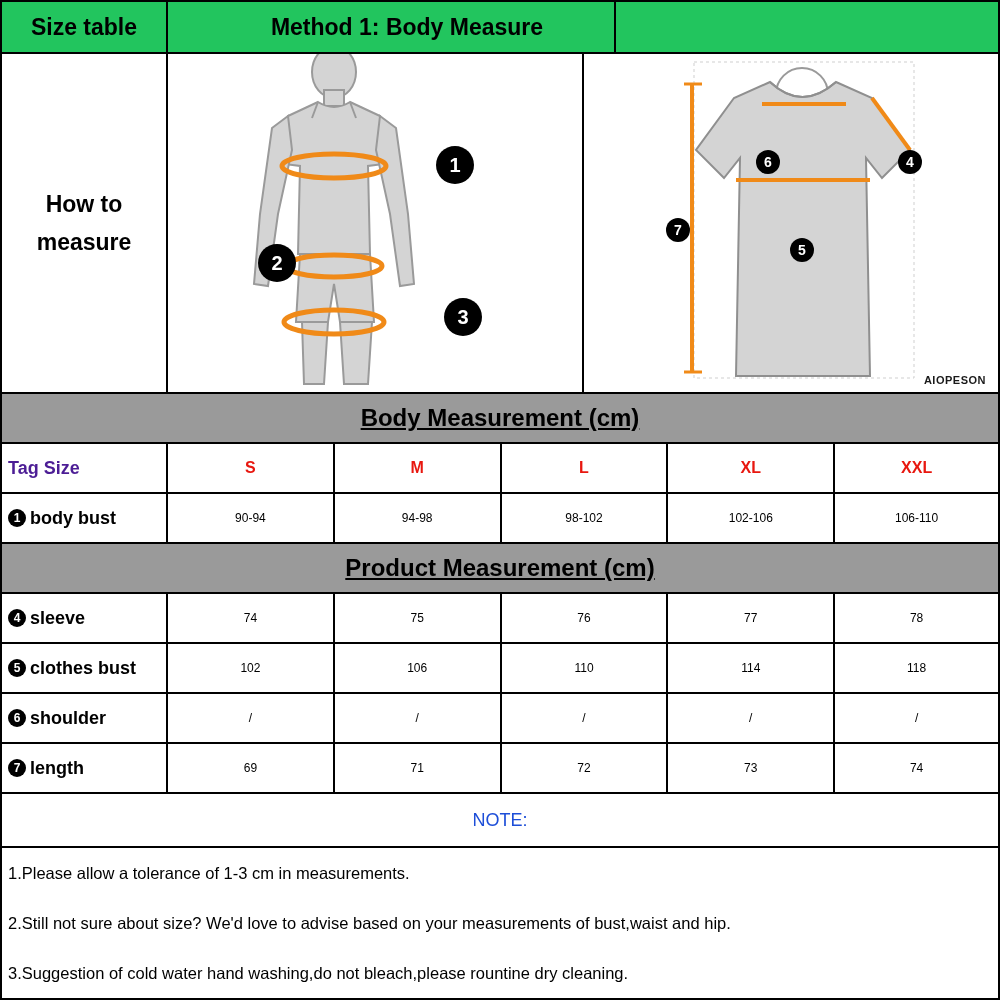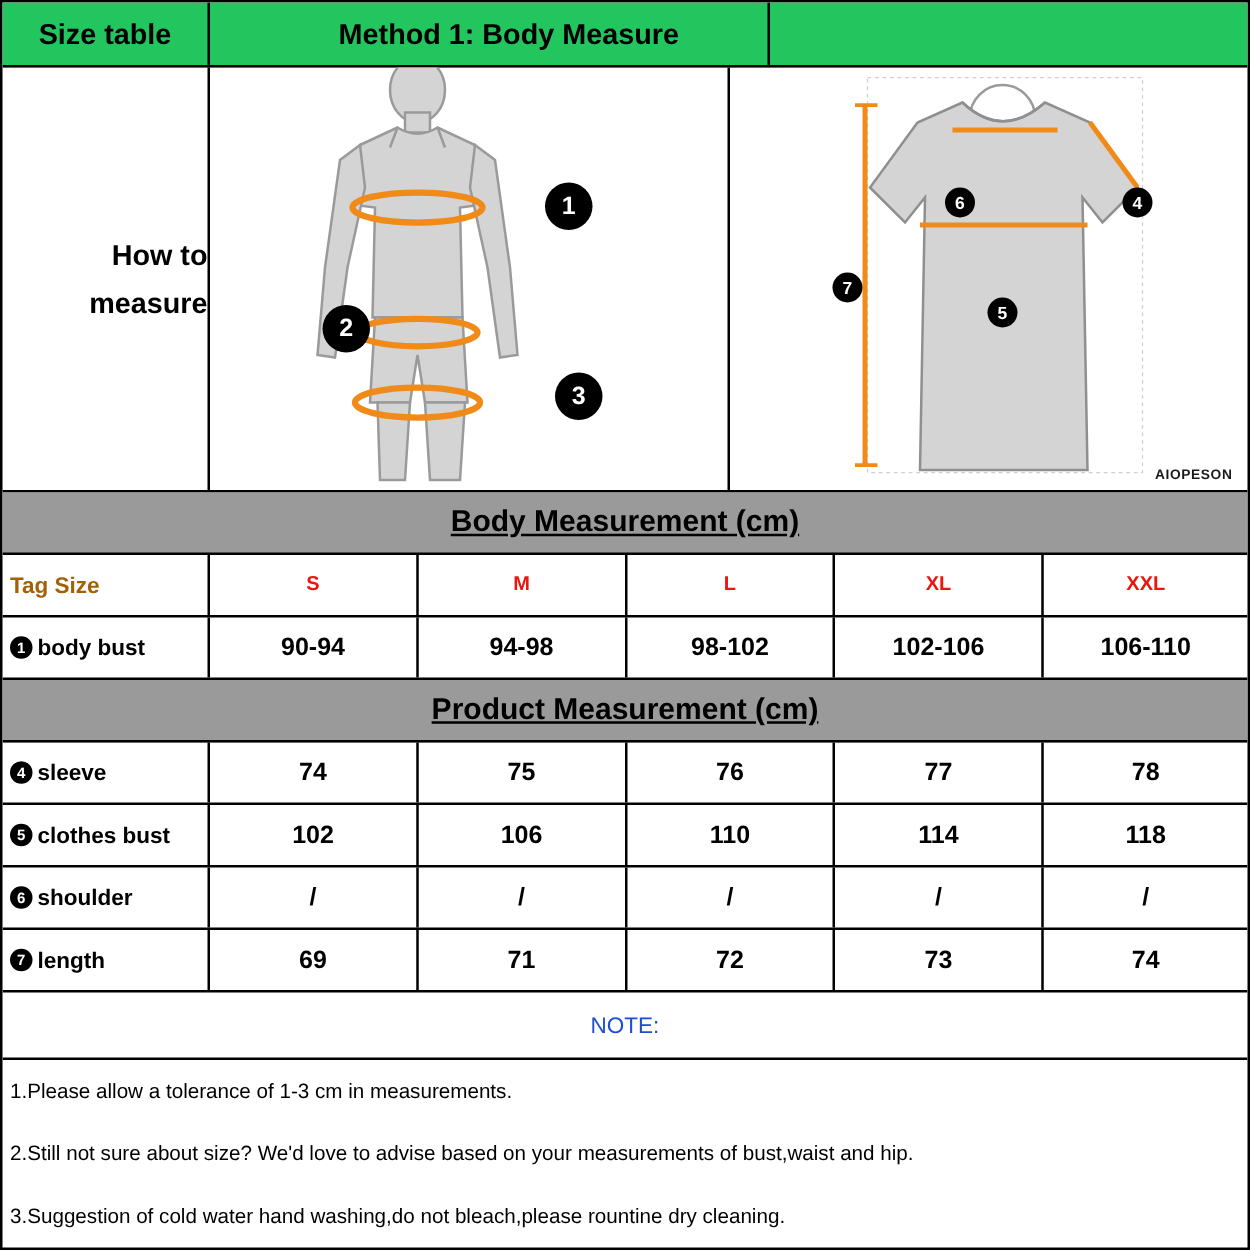--- a/index.html
+++ b/index.html
@@ -47,21 +47,21 @@
   
   .ill-row {
     height: 340px;
     border-bottom: 2px solid #000;
   }
   .ill-c1 {
     width: 166px;
     border-right: 2px solid #000;
     display: flex;
     flex-direction: column;
-    align-items: flex-end;
+    align-items: center;
     justify-content: center;
     box-sizing: border-box;
   }
   .ill-c1 span {
     font-size: 23px;
     font-weight: bold;
     line-height: 38px;
   }
   .ill-c2 {
     width: 416px;
@@ -101,39 +101,38 @@
 
   
   .t-row {
     height: 50px;
     border-bottom: 2px solid #000;
   }
   .t-cell {
     display: flex;
     align-items: center;
     box-sizing: border-box;
-    font-size: 20px;
-    font-weight: bold;
+    font-size: 12px;
   }
   .t-label {
     width: 166px;
     border-right: 2px solid #000;
     padding-left: 6px;
     font-size: 18px;
     font-weight: bold;
     gap: 4px;
   }
   .t-val {
     width: 166.8px;
     justify-content: center;
     border-right: 2px solid #000;
   }
   .t-val.last { border-right: none; flex: 1; }
   .hdr-size { font-weight: bold; color: #e8170f; font-size: 16px; }
-  .label-red { color: #a16207; }
+  .label-red { color: #4c1d95; }
 
   .circ-num {
     display: inline-flex;
     align-items: center;
     justify-content: center;
     width: 18px;
     height: 18px;
     border-radius: 50%;
     background: #000;
     color: #fff;

